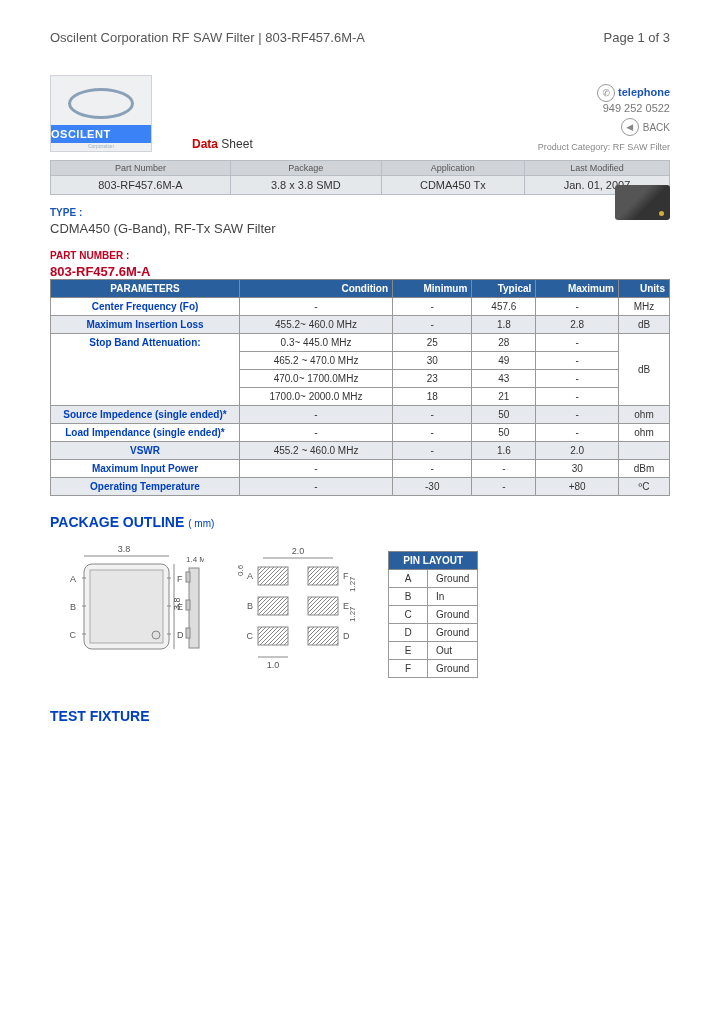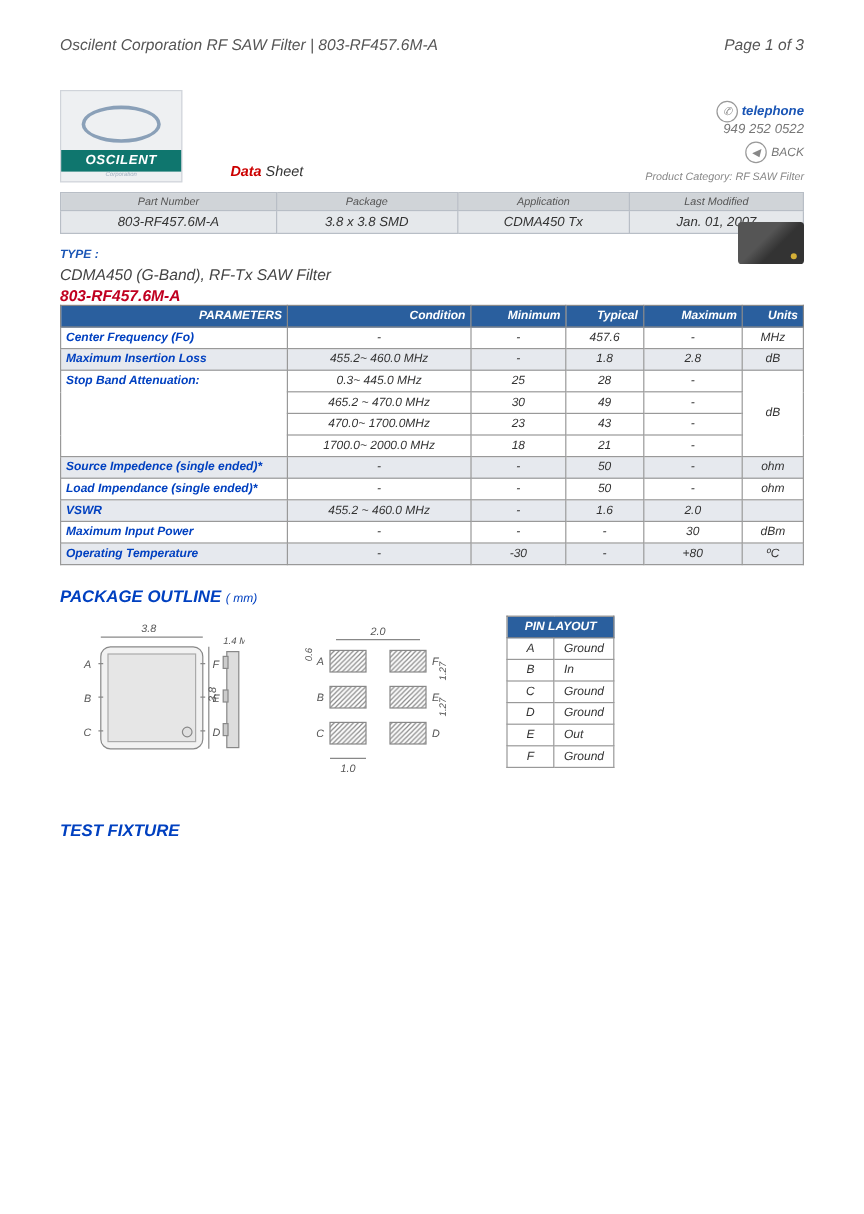--- a/index.html
+++ b/index.html
@@ -5,21 +5,20 @@
   body {
     margin: 0;
     font-family: Arial, Helvetica, sans-serif;
     background: #fff;
     color: #333;
     width: 720px;
   }
   .page {
     padding: 30px 50px;
     box-sizing: border-box;
-    font-style: italic;
   }
   .topbar {
     display: flex;
     justify-content: space-between;
     font-size: 13px;
     color: #555;
     margin-bottom: 30px;
   }
   .header {
     display: flex;
@@ -42,23 +41,23 @@
     justify-content: flex-end;
   }
   .logo-ring {
     width: 60px;
     height: 25px;
     border: 3px solid #8aa0b8;
     border-radius: 50%;
     margin: 8px auto 6px;
   }
   .logo-text {
-    background: #0f766e;
+    background: #3b82f6;
     color: #fff;
-    text-align: center;
+    text-align: left;
     font-size: 11px;
     font-weight: bold;
     padding: 3px 0;
     letter-spacing: 0.5px;
   }
   .logo-sub {
     font-size: 5px;
     color: #a0b0c0;
     text-align: center;
     padding-bottom: 2px;
@@ -126,30 +125,30 @@
     font-size: 10px;
   }
   table.spec th {
     background: #2a5f9e;
     color: #fff;
     font-weight: bold;
     padding: 3px 4px;
     border: 1px solid #888;
     text-align: right;
   }
-  table.spec th.param { text-align: right; width: 180px; }
+  table.spec th.param { text-align: center; width: 180px; }
   table.spec td {
     border: 1px solid #999;
     padding: 3px 4px;
     text-align: center;
   }
-  table.spec td.pname { color: #0040c0; text-align: left; font-weight: bold; }
+  table.spec td.pname { color: #0040c0; text-align: center; font-weight: bold; }
   table.spec tr.odd td { background: #e6e9ee; }
   .footnote { font-size: 10px; color: #888; margin-top: 6px; }
-  .pkg-row { display: flex; align-items: flex-start; gap: 28px; margin-top: 8px; }
+  .pkg-row { display: flex; align-items: center; gap: 11px; margin-top: 8px; }
   .dwg {
     border: 0;
     padding: 4px;
   }
   table.pin {
     border-collapse: collapse;
     font-size: 10px;
   }
   table.pin th {
     background: #2a5f9e; color:#fff; padding: 3px 8px; border: 1px solid #888; text-align: center;
@@ -209,20 +208,21 @@
       <td>3.8 x 3.8 SMD</td>
       <td>CDMA450 Tx</td>
       <td>Jan. 01, 2007</td>
     </tr>
   </tbody>
     </table>
 
   <div class="chip-img"></div>
   <div class="sect-label">TYPE :</div>
   <div class="type-text">CDMA450 (G-Band), RF-Tx SAW Filter</div>
+  <div class="sect-label" style="color:#c00020;margin-top:14px;">PART NUMBER :</div>
   <div class="pn-text">803-RF457.6M-A</div>
 
   <table class="spec">
     <tbody>
         <tr>
       <th class="param">PARAMETERS</th>
       <th>Condition</th>
       <th>Minimum</th>
       <th>Typical</th>
       <th>Maximum</th>

